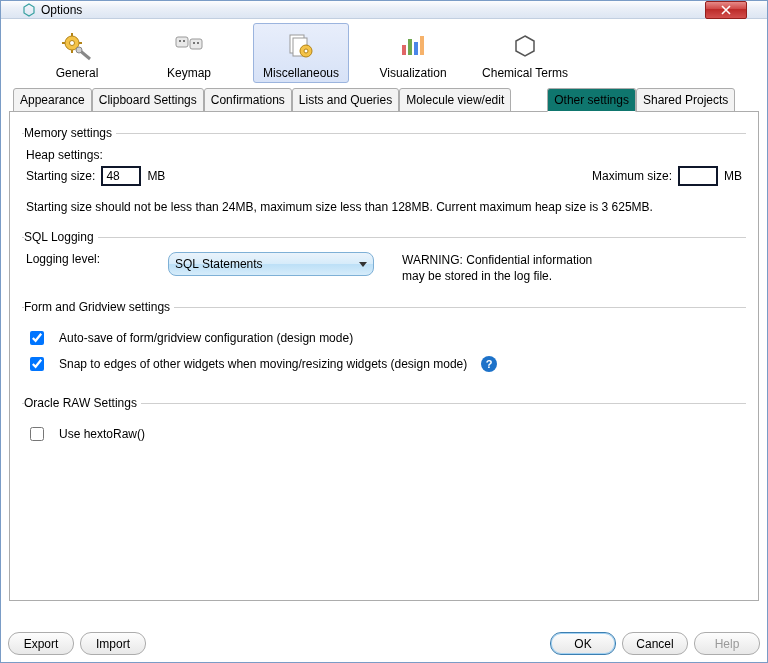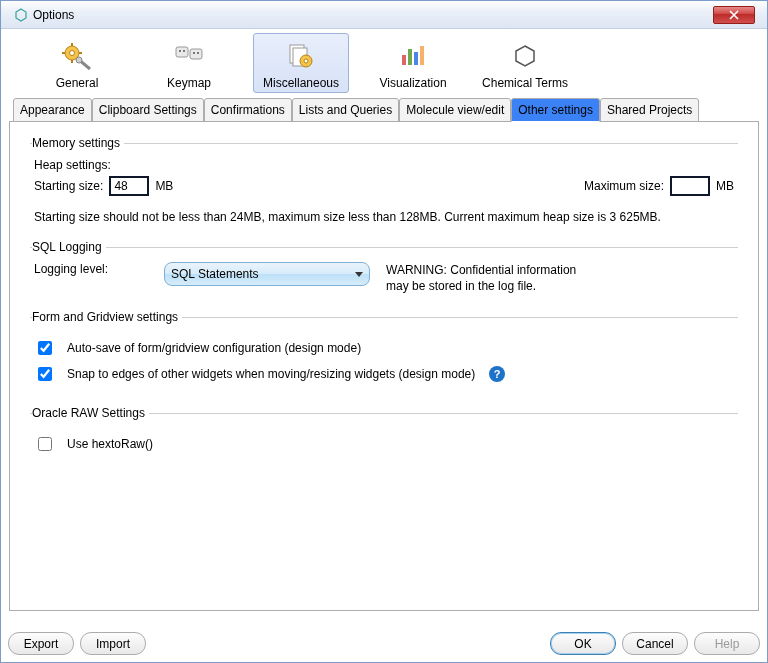--- a/index.html
+++ b/index.html
@@ -8,25 +8,25 @@
     font-family: "Segoe UI", Tahoma, sans-serif;
     font-size: 12px;
     background: #fff;
     color: #000;
     width: 768px;
     height: 663px;
     overflow: hidden;
     border: 1px solid #7a9cc6;
   }
   .titlebar {
-    height: 28px;
+    height: 18px;
     background: linear-gradient(to bottom, #fdfdfe 0%, #ebf0f8 40%, #dde6f3 100%);
     display: flex;
     align-items: center;
-    padding: 0 12px;
+    padding: 0 20px;
     border-bottom: 1px solid #c2cfe0;
   }
   .titlebar .app-icon {
     width: 16px; height: 16px; margin-right: 4px;
     display:flex;align-items:center;justify-content:center;
   }
   .titlebar .title { flex:1; }
   .titlebar .close-btn {
     width: 42px; height: 18px;
     background: linear-gradient(to bottom, #e68a88 0%, #cf4644 45%, #bc2b29 46%, #d24f4d 100%);
@@ -70,29 +70,30 @@
     padding: 4px 6px;
     border: 1px solid #acacac;
     border-bottom: 1px solid #acacac;
     background: #f3f3f3;
     margin-right: 0px;
     font-size: 12px;
     border-top-left-radius: 3px;
     border-top-right-radius: 3px;
   }
   .tab.active {
-    background:#3b82f6;
+    background:#0f766e;
     border-bottom: 1px solid #fff;
     position:relative;
     z-index:2;
+    margin-left:36px;
   }
   .tabpanel {
     border: 1px solid #acacac;
     background:#fff;
-    padding: 10px 20px;
+    padding: 10px 12px;
     height: 490px;
     position:relative;
   }
   fieldset.grp {
     border:none;
     border-top: 1px solid #cfcfcf;
     margin: 4px 0 14px 0;
     padding: 8px 4px 2px 4px;
   }
   fieldset.grp > legend {
@@ -137,21 +138,21 @@
     border:1px solid #acacac; border-radius:11px;
     background:linear-gradient(to bottom,#fdfdfd,#e8e8e8);
     font:inherit;
     padding:0 10px;
     display:flex;align-items:center;justify-content:center;
   }
   .btn.default { border:1px solid #3c7fb1; box-shadow: inset 0 0 0 1px #a2d1f2; }
   .btn.disabled { color:#9a9a9a; }
   .warn { line-height:1.35; }
   .loglbl { width:130px; display:inline-block; }
-  .sqlrow { display:flex; align-items:flex-start; gap:0; }
+  .sqlrow { display:flex; align-items:flex-start; gap:12px; }
 </style>
 </head>
 <body>
 
 <div class="titlebar">
   <span class="app-icon">
     <svg width="14" height="14" viewBox="0 0 14 14">
         <polygon points="7,1 12,4 12,10 7,13 2,10 2,4" fill="none" stroke="#37a0a0" stroke-width="1.2"></polygon>
       </svg>
   </span>

